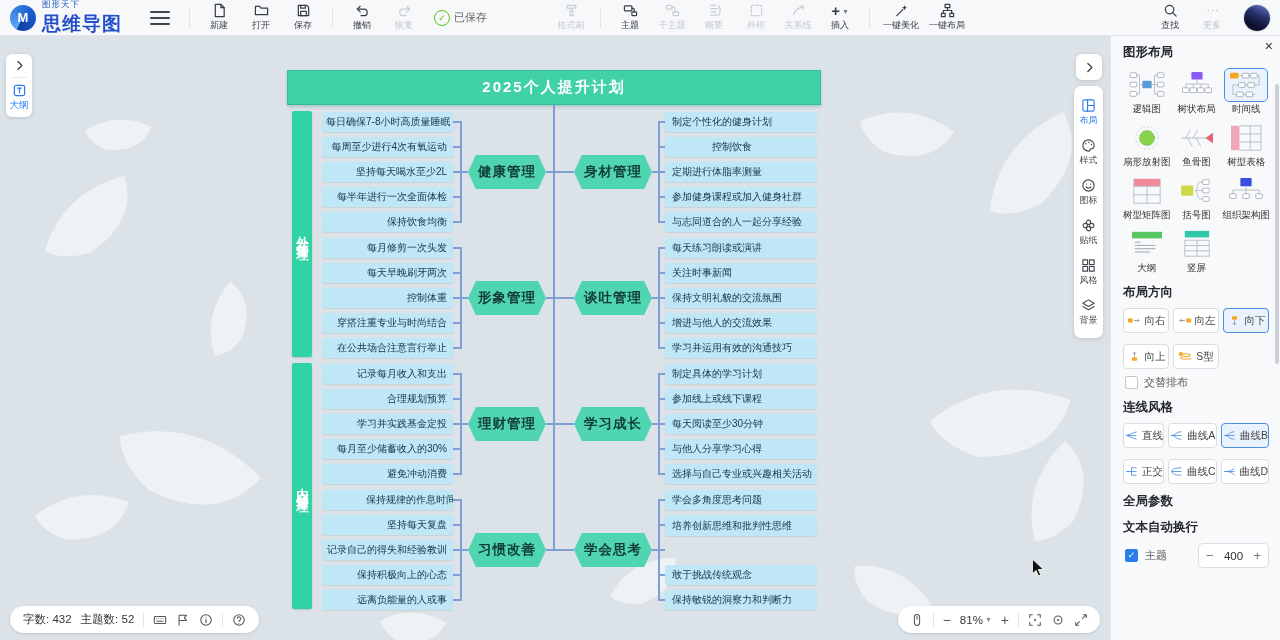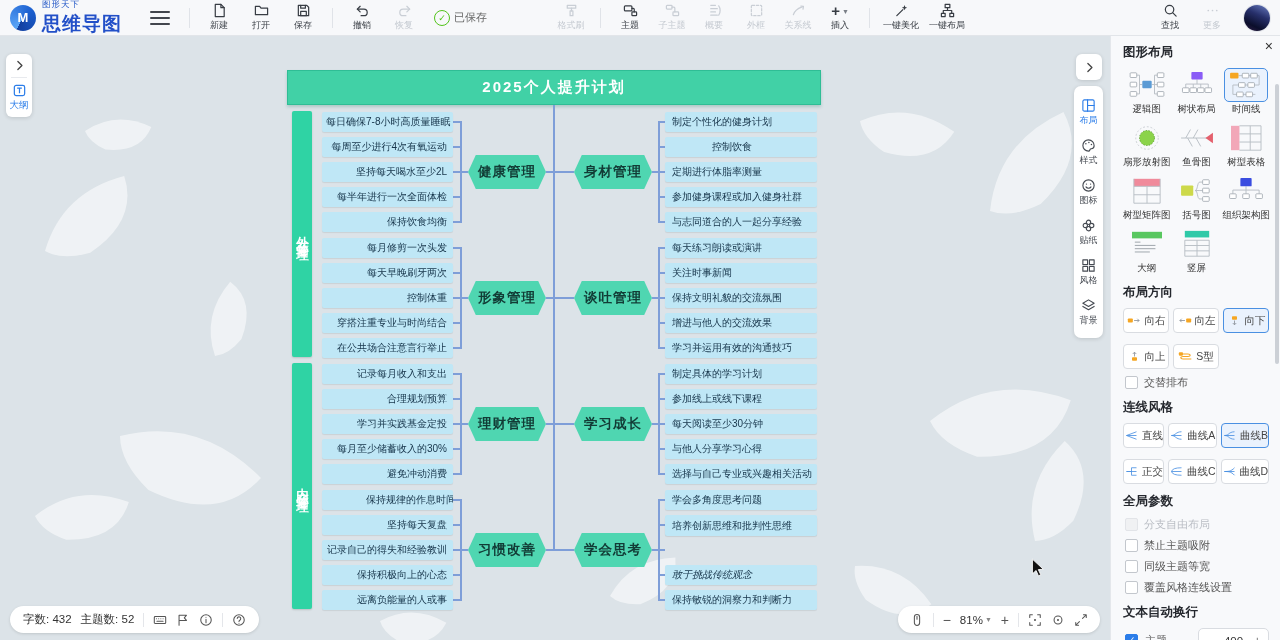--- a/index.html
+++ b/index.html
@@ -396,21 +396,21 @@
     <div class="cl" style="left: 268px; top: 479px; width: 19px; height: 2px;"></div>
     <div class="cl" style="left: 365px; top: 479px; width: 8px; height: 2px;"></div>
     <div class="cl" style="left: 371px; top: 429px; width: 2px; height: 102px;"></div>
     <div class="cl" style="left: 371px; top: 429px; width: 7px; height: 2px;"></div>
     <div class="mm-item r" style="top: 420px;">学会多角度思考问题</div>
     <div class="cl" style="left: 371px; top: 454px; width: 7px; height: 2px;"></div>
     <div class="mm-item r" style="top: 445px;">定期进行自我反思和评估</div>
     <div class="cl" style="left: 371px; top: 479px; width: 7px; height: 2px;"></div>
     <div class="mm-item r" style="top: 446px;">培养创新思维和批判性思维</div>
     <div class="cl" style="left: 371px; top: 504px; width: 7px; height: 2px;"></div>
-    <div class="mm-item r" style="top: 495px; font-style: italic;">敢于挑战传统观念</div>
+    <div class="mm-item r" style="top: 495px;">敢于挑战传统观念</div>
     <div class="cl" style="left: 371px; top: 529px; width: 7px; height: 2px;"></div>
     <div class="mm-item r" style="top: 520px;">保持敏锐的洞察力和判断力</div>
     <div class="mm-hex r" style="top: 463px;">学会思考</div>
   </div>
 
 <div class="left-box">
   <svg class="lb-collapse" width="13" height="13" viewBox="0 0 16 16" style="stroke:#444;fill:none;stroke-width:1.6;stroke-linecap:round;stroke-linejoin:round;">
       <path d="M6 3 L11 8 L6 13"></path>
     </svg>
   <div class="lb-divider"></div>
@@ -685,38 +685,20 @@
         <span>曲线C</span>
       </div>
       <div class="opt-btn">
         <svg viewBox="0 0 18 12">
           <path d="M15 1.5 C11 6 7 6 3 6 M15 6 H3 M15 10.5 C11 6 7 6 3 6" stroke="#4a90e2" fill="none"></path>
         </svg>
         <span>曲线D</span>
       </div>
     </div>
   <div class="sec-title">全局参数</div>
-  <div id="global-checks">
-      <div class="cb-row dim">
-        <span class="cb disabled"></span>
-        <span>分支自由布局</span>
-      </div>
-      <div class="cb-row">
-        <span class="cb"></span>
-        <span>禁止主题吸附</span>
-      </div>
-      <div class="cb-row">
-        <span class="cb"></span>
-        <span>同级主题等宽</span>
-      </div>
-      <div class="cb-row">
-        <span class="cb"></span>
-        <span>覆盖风格连线设置</span>
-      </div>
-    </div>
   <div class="sec-title">文本自动换行</div>
   <div id="wrap-rows">
       <div class="wrap-row">
         <span class="cb checked">✓</span>
         <span class="wrap-label">主题</span>
         <div class="stepper">
           <span class="pm">−</span>
           <span>400</span>
           <span class="pm">+</span>
         </div>

